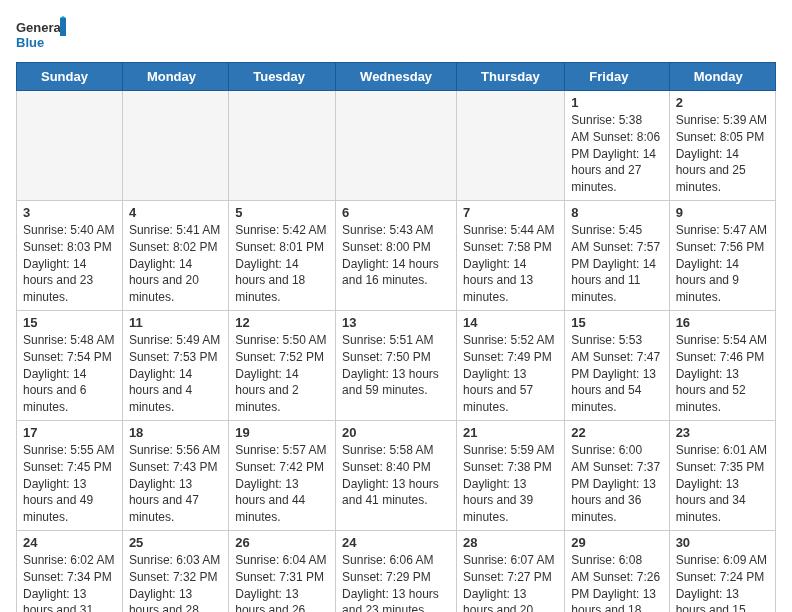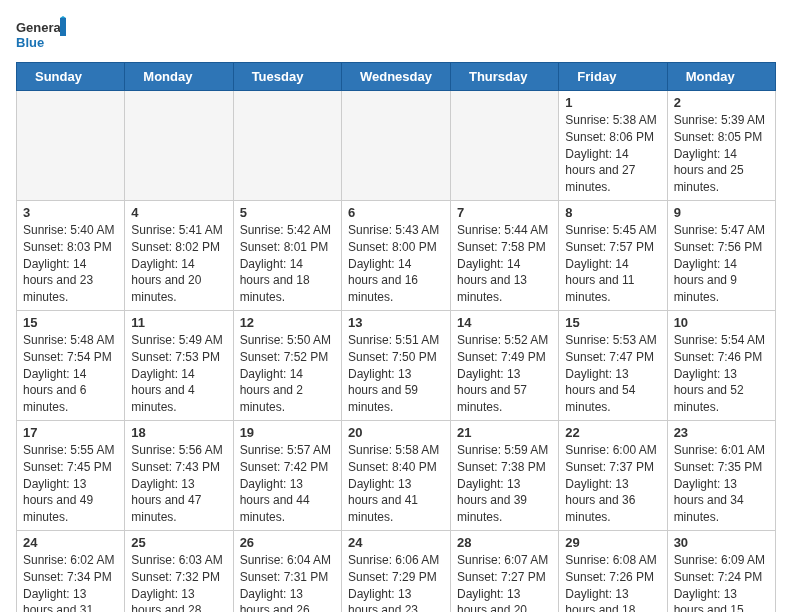--- a/index.html
+++ b/index.html
@@ -37,21 +37,21 @@
     .calendar {
       width: 100%;
       border-collapse: collapse;
       border: 1px solid #ccc;
     }
     .calendar th {
       background: #2e75b6;
       color: #fff;
       font-size: 13px;
       font-weight: bold;
-      padding: 6px 18px;
+      padding: 6px 24px;
       text-align: left;
       border: 1px solid #1a5a96;
     }
     .calendar td {
       width: calc(100%/7);
       vertical-align: top;
       border: 1px solid #ccc;
       padding: 4px 6px;
       font-size: 10px;
       color: #333;
@@ -215,21 +215,21 @@
 and 57 minutes.</div>
         </td>
         <td>
           <span class="day-number">15</span>
           <div class="day-info">Sunrise: 5:53 AM
 Sunset: 7:47 PM
 Daylight: 13 hours
 and 54 minutes.</div>
         </td>
         <td>
-          <span class="day-number">10</span>
+          <span class="day-number">16</span>
           <div class="day-info">Sunrise: 5:54 AM
 Sunset: 7:46 PM
 Daylight: 13 hours
 and 52 minutes.</div>
         </td>
       </tr>
       <tr>
         <td>
           <span class="day-number">17</span>
           <div class="day-info">Sunrise: 5:55 AM

